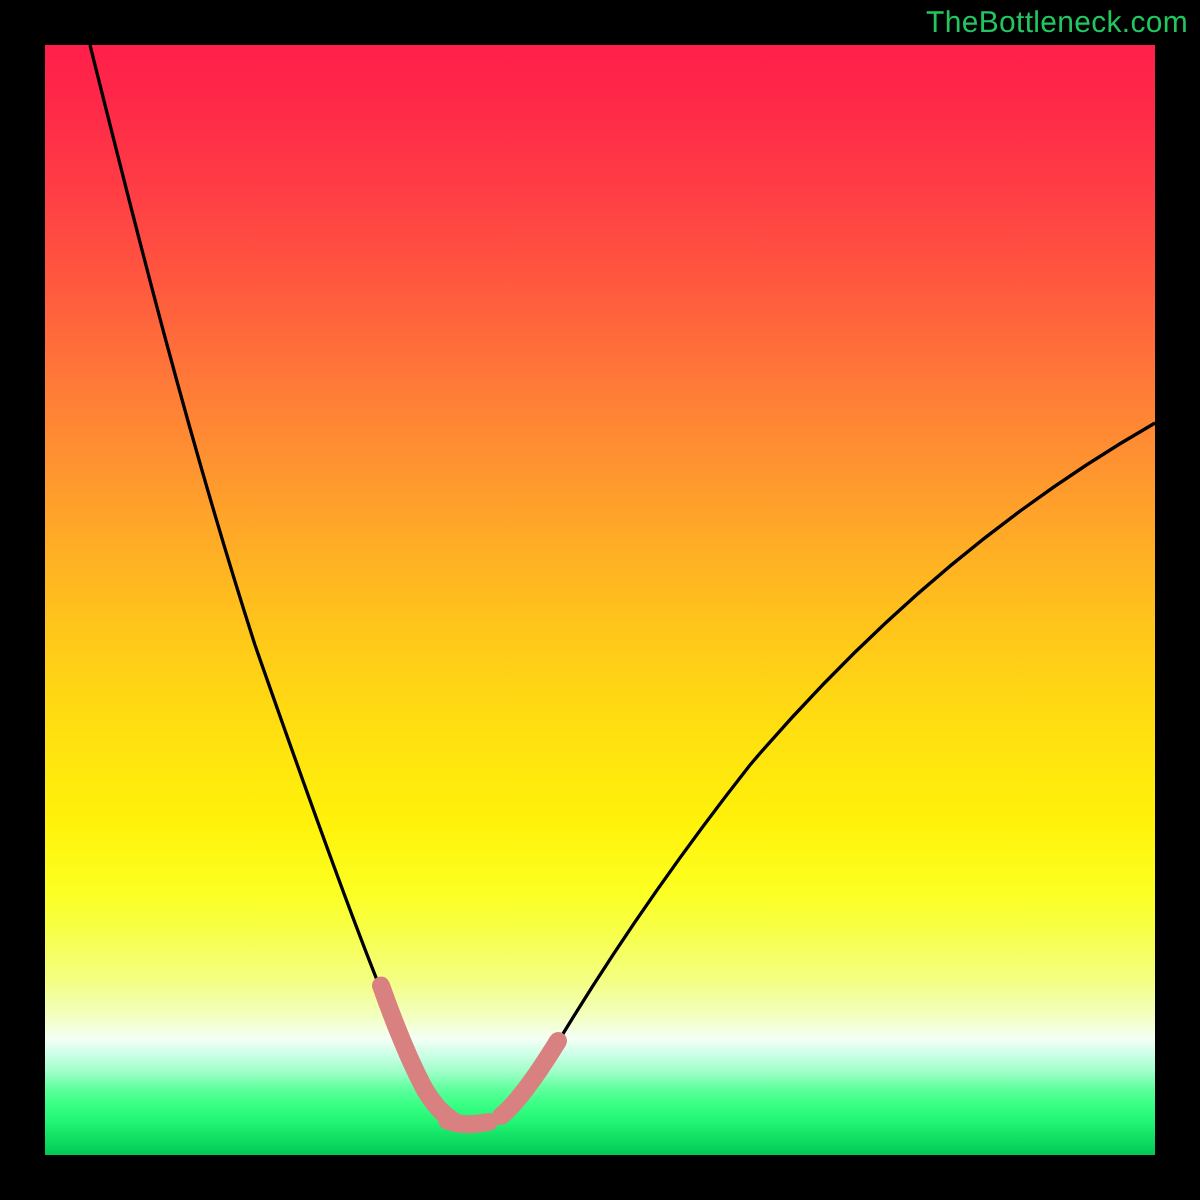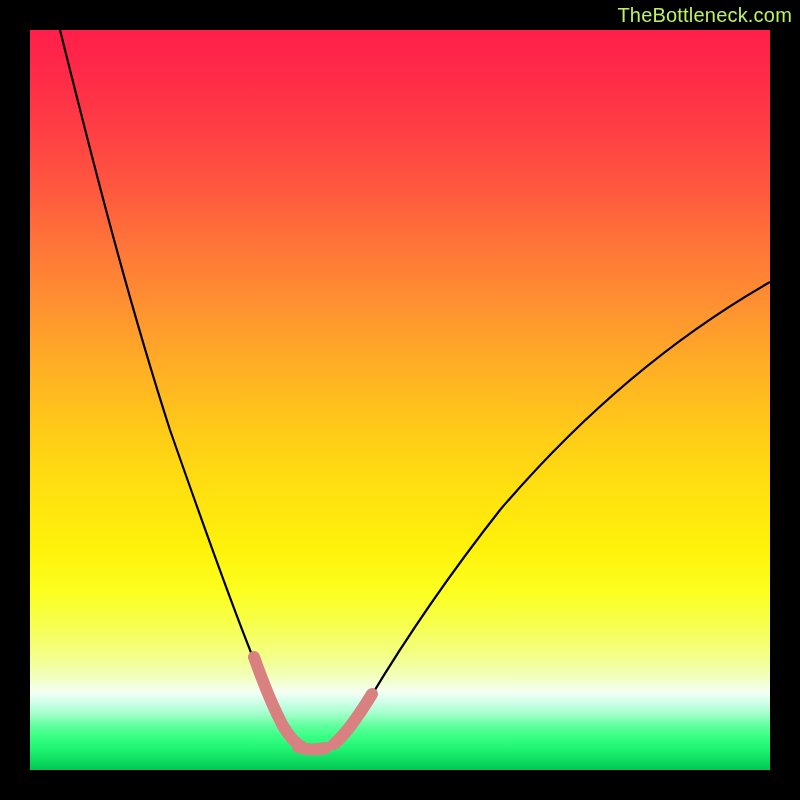--- a/index.html
+++ b/index.html
@@ -16,21 +16,21 @@
     top: 0;
     left: 0;
     width: 800px;
     height: 800px;
     background: #000;
   }
   .watermark {
     position: absolute;
     top: 4px;
     right: 8px;
-    color: #bef264;
+    color: #22c55e;
     font-size: 20px;
     font-weight: 500;
     letter-spacing: 0.2px;
     z-index: 20;
   }
   .plot-area {
     position: absolute;
     left: 30px;
     top: 30px;
     width: 740px;

